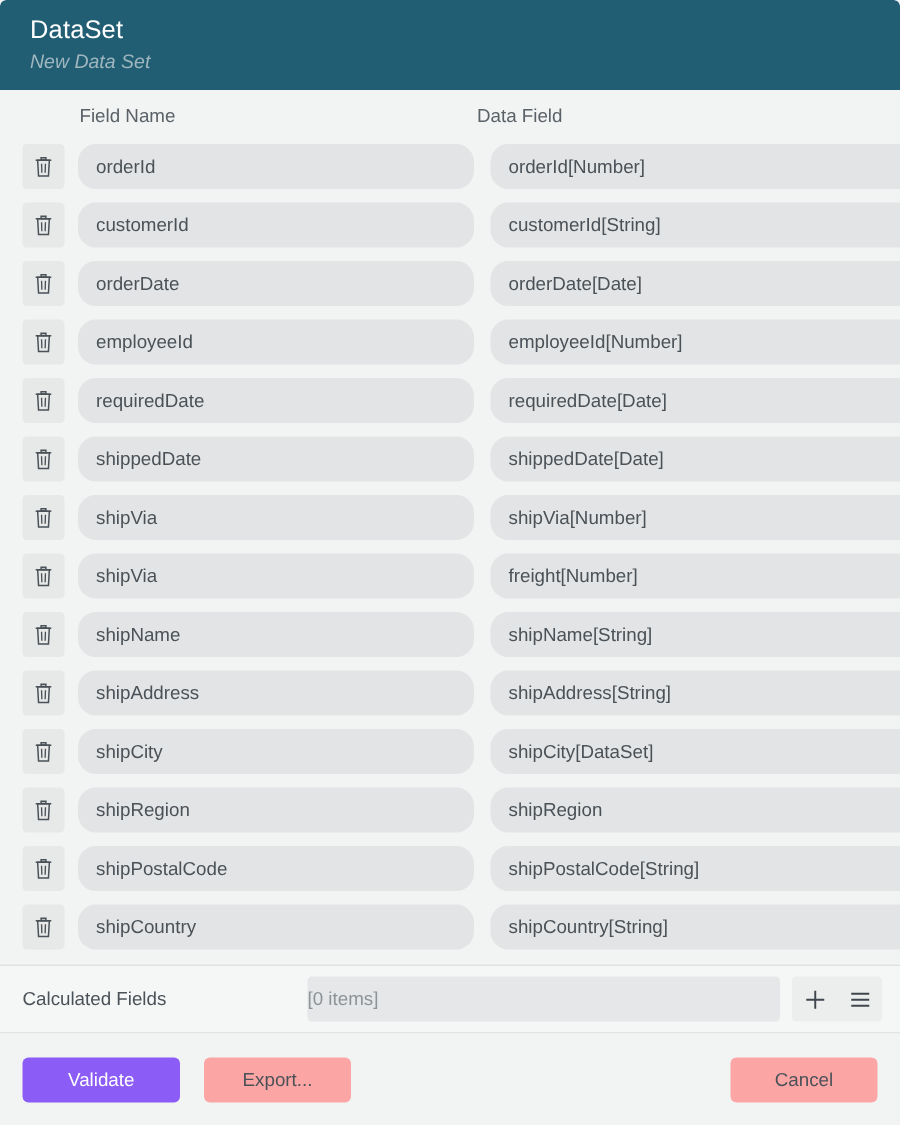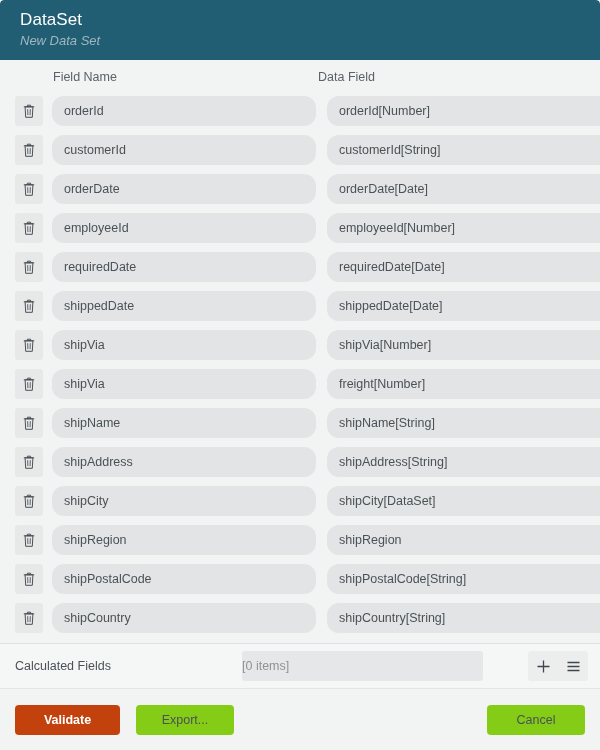--- a/index.html
+++ b/index.html
@@ -124,21 +124,20 @@
 
   
   .calc-bar {
     flex: 0 0 auto;
     height: 45px;
     border-top: 1px solid #e0e1e2;
     background: #f5f6f6;
     display: flex;
     align-items: center;
     padding: 0 12px 0 15px;
-    gap: 37px;
   }
   .calc-label {
     font-size: 12.5px;
     color: #4a5258;
     width: 190px;
     flex: 0 0 auto;
   }
   .calc-input {
     flex: 1 1 auto;
     height: 30px;
@@ -191,26 +190,26 @@
     border-radius: 4px;
     font-size: 12.5px;
     font-family: "Liberation Sans", sans-serif;
     cursor: pointer;
     display: inline-flex;
     align-items: center;
     justify-content: center;
     padding: 0 10px;
   }
   .btn-primary {
-    background: #c2410c;
+    background: #8b5cf6;
     color: #ffffff;
-    font-weight: bold;
+    font-weight: normal;
   }
   .btn-secondary {
-    background: #84cc16;
+    background: #fca5a5;
     color: #4a5258;
   }
   .btn-validate { width: 105px; }
   .btn-export   { width: 98px; margin-left: 16px; }
   .btn-save     { width: 100px; }
   .btn-cancel   { width: 98px; margin-left: 12px; }
   .footer-spacer { flex: 1 1 auto; }
 </style>
 </head>
 <body>

